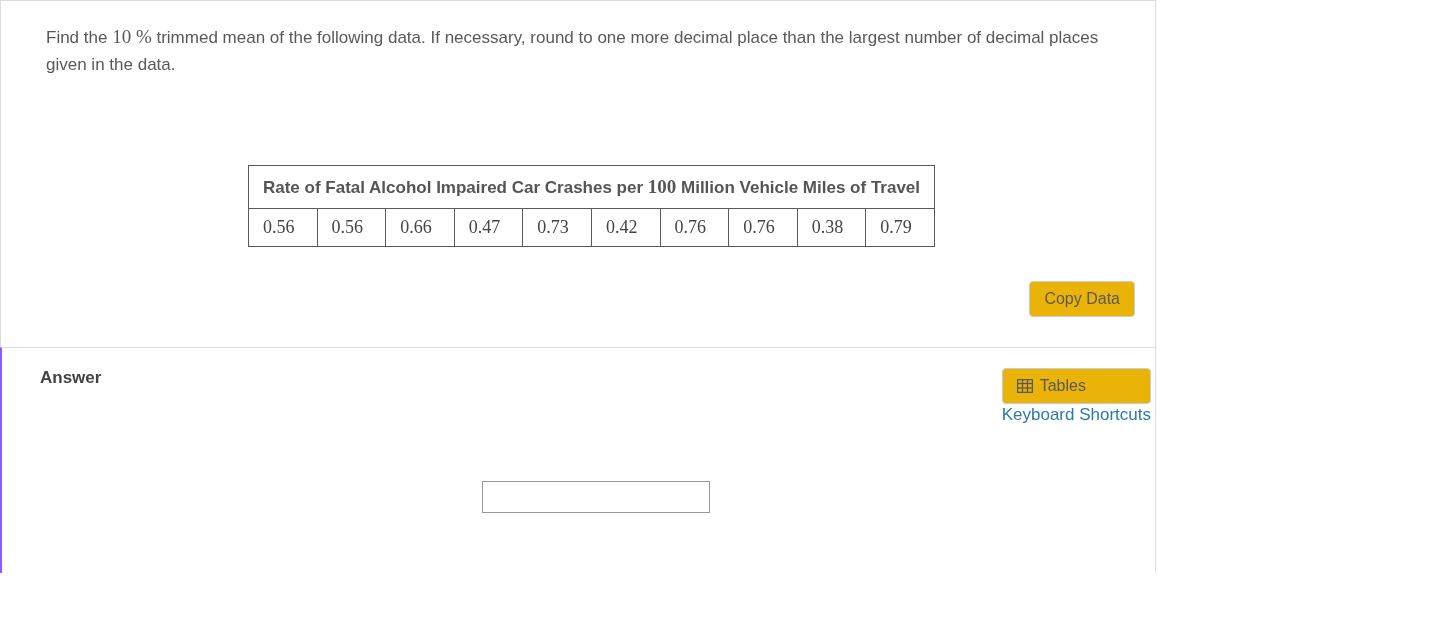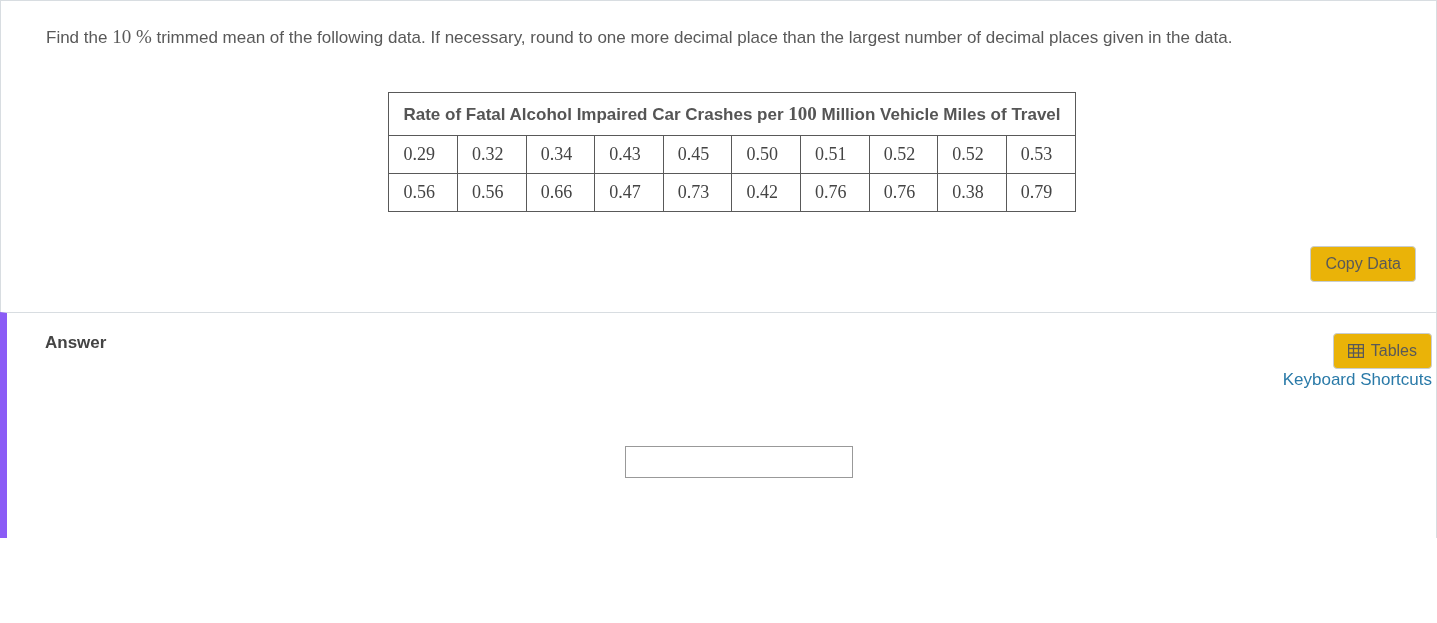--- a/index.html
+++ b/index.html
@@ -5,21 +5,21 @@
   * { box-sizing: border-box; }
   body {
     margin: 0;
     padding: 0;
     font-family: "Segoe UI", -apple-system, "Helvetica Neue", Arial, sans-serif;
     color: #595959;
     background: #fff;
     font-size: 16px;
   }
   .container {
-    width: 1437px;
+    width: 1156px;
     border-top: 1px solid #d8dde1;
   }
   .question-area {
     padding: 22px 18px 30px 45px;
     border-left: 1px solid #d8dde1;
     border-right: 1px solid #d8dde1;
   }
   .prompt {
     color: #595959;
     font-size: 17px;
@@ -29,20 +29,21 @@
     font-family: Georgia, "Times New Roman", serif;
     font-size: 19px;
   }
   .data-table-wrap {
     display: flex;
     justify-content: center;
     margin-top: 40px;
   }
   table.data-table {
     border-collapse: collapse;
+    margin-top: 48px;
   }
   table.data-table th {
     border: 1px solid #595959;
     padding: 10px 14px;
     font-weight: 700;
     color: #555;
     text-align: center;
     font-size: 17px;
   }
   table.data-table th .math-num {
@@ -70,21 +71,21 @@
     background: #eab308;
     color: #595959;
     padding: 8px 14px;
     font-size: 16px;
     border-radius: 4px;
     cursor: pointer;
     font-family: inherit;
   }
   .answer-section {
     border-top: 1px solid #d8dde1;
-    border-left: 7px solid #8b5cf6;
+    border-left: 2px solid #8b5cf6;
     border-right: 1px solid #d8dde1;
     padding: 20px 4px 60px 38px;
   }
   .answer-header {
     display: flex;
     justify-content: space-between;
     align-items: flex-start;
   }
   .answer-title {
     font-weight: 700;
@@ -93,21 +94,21 @@
   }
   .help-link {
     color: #2a7aa8;
     font-size: 17px;
     cursor: pointer;
     text-decoration: none;
     display: block;
     margin-top: 2px;
   }
   .tool-area { text-align: right; }
-  .tool-row { display: flex; gap: 10px; justify-content: flex-end; }
+  .tool-row { display: flex; gap: 10px; justify-content: flex-end; flex-direction: column; }
   .shortcuts-link {
     color: #2a7aa8;
     font-size: 17px;
     cursor: pointer;
     display: inline-block;
     margin-top: 1px;
   }
   .input-row {
     display: flex;
     justify-content: center;
@@ -136,32 +137,20 @@
     <div class="data-table-wrap">
       <table class="data-table">
         <thead>
           <tr>
             <th colspan="10">
               <span>Rate of Fatal Alcohol Impaired Car Crashes per </span><span class="math-num">100</span><span> Million Vehicle Miles of Travel</span>
             </th>
           </tr>
         </thead>
         <tbody>
-          <tr>
-            <td>0.29</td>
-            <td>0.32</td>
-            <td>0.34</td>
-            <td>0.43</td>
-            <td>0.45</td>
-            <td>0.50</td>
-            <td>0.51</td>
-            <td>0.52</td>
-            <td>0.52</td>
-            <td>0.53</td>
-          </tr>
           <tr>
             <td>0.56</td>
             <td>0.56</td>
             <td>0.66</td>
             <td>0.47</td>
             <td>0.73</td>
             <td>0.42</td>
             <td>0.76</td>
             <td>0.76</td>
             <td>0.38</td>

